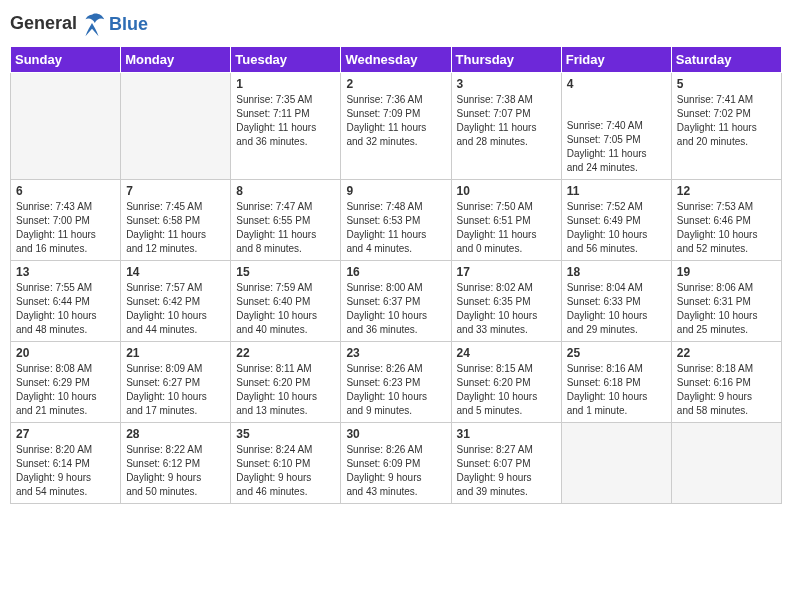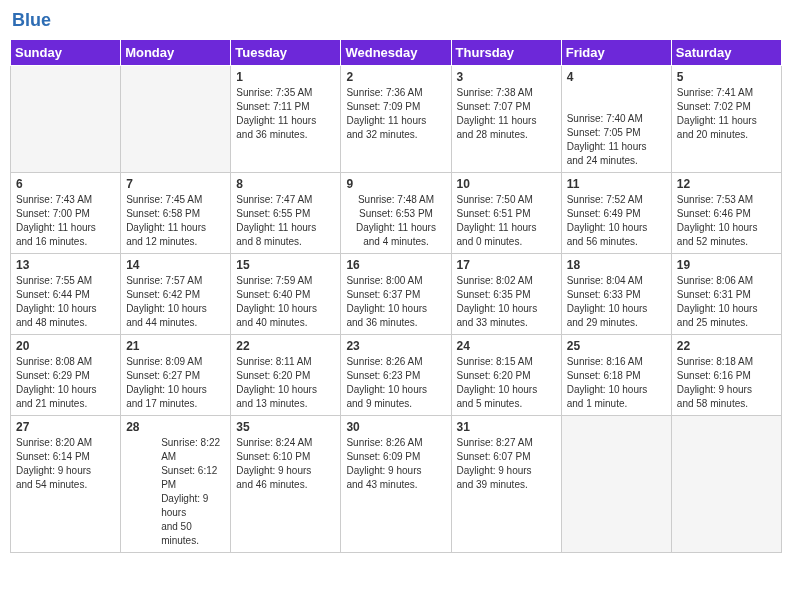--- a/index.html
+++ b/index.html
@@ -78,20 +78,26 @@
       background: #fff;
     }
   </style>
 </head>
 <body>
 
 <div class="header">
   <div class="logo">
     <div>
       <div style="display:flex;align-items:center;">
+        <div style="font-size:18px;font-weight:bold;line-height:1.15;">
+          <span style="color:#333;">General</span><svg class="logo-icon" viewBox="0 0 30 30" style="display:inline-block;vertical-align:middle;margin:0 1px;">
+              <path d="M15 5 C18 2, 26 4, 28 10 C24 8, 20 10, 18 14 C16 10, 12 8, 8 10 C10 6, 13 5, 15 5Z" fill="#2e6db4"></path>
+              <path d="M15 14 C17 18, 20 22, 22 28 L15 20 L8 28 C10 22, 13 18, 15 14Z" fill="#2e6db4"></path>
+            </svg>
+        </div>
         <div style="font-size:18px;font-weight:bold;color:#2e6db4;margin-left:2px;">Blue</div>
       </div>
     </div>
   </div>
   <div class="title-block">
     <div class="month-title"></div>
     <div class="location"></div>
   </div>
 </div>
 
@@ -164,21 +170,21 @@
         </td>
         <td>
           <span class="day-num">8</span>
           <div class="day-info" style="white-space: pre-line;">Sunrise: 7:47 AM
 Sunset: 6:55 PM
 Daylight: 11 hours
 and 8 minutes.</div>
         </td>
         <td>
           <span class="day-num">9</span>
-          <div class="day-info" style="white-space: pre-line; text-align: center;">Sunrise: 7:48 AM
+          <div class="day-info" style="white-space: pre-line;">Sunrise: 7:48 AM
 Sunset: 6:53 PM
 Daylight: 11 hours
 and 4 minutes.</div>
         </td>
         <td>
           <span class="day-num">10</span>
           <div class="day-info" style="white-space: pre-line;">Sunrise: 7:50 AM
 Sunset: 6:51 PM
 Daylight: 11 hours
 and 0 minutes.</div>
@@ -303,21 +309,21 @@
       <tr>
         <td>
           <span class="day-num">27</span>
           <div class="day-info" style="white-space: pre-line;">Sunrise: 8:20 AM
 Sunset: 6:14 PM
 Daylight: 9 hours
 and 54 minutes.</div>
         </td>
         <td>
           <span class="day-num">28</span>
-          <div class="day-info" style="white-space: pre-line; margin-left: 35px;">Sunrise: 8:22 AM
+          <div class="day-info" style="white-space: pre-line;">Sunrise: 8:22 AM
 Sunset: 6:12 PM
 Daylight: 9 hours
 and 50 minutes.</div>
         </td>
         <td>
           <span class="day-num">35</span>
           <div class="day-info" style="white-space: pre-line;">Sunrise: 8:24 AM
 Sunset: 6:10 PM
 Daylight: 9 hours
 and 46 minutes.</div>

